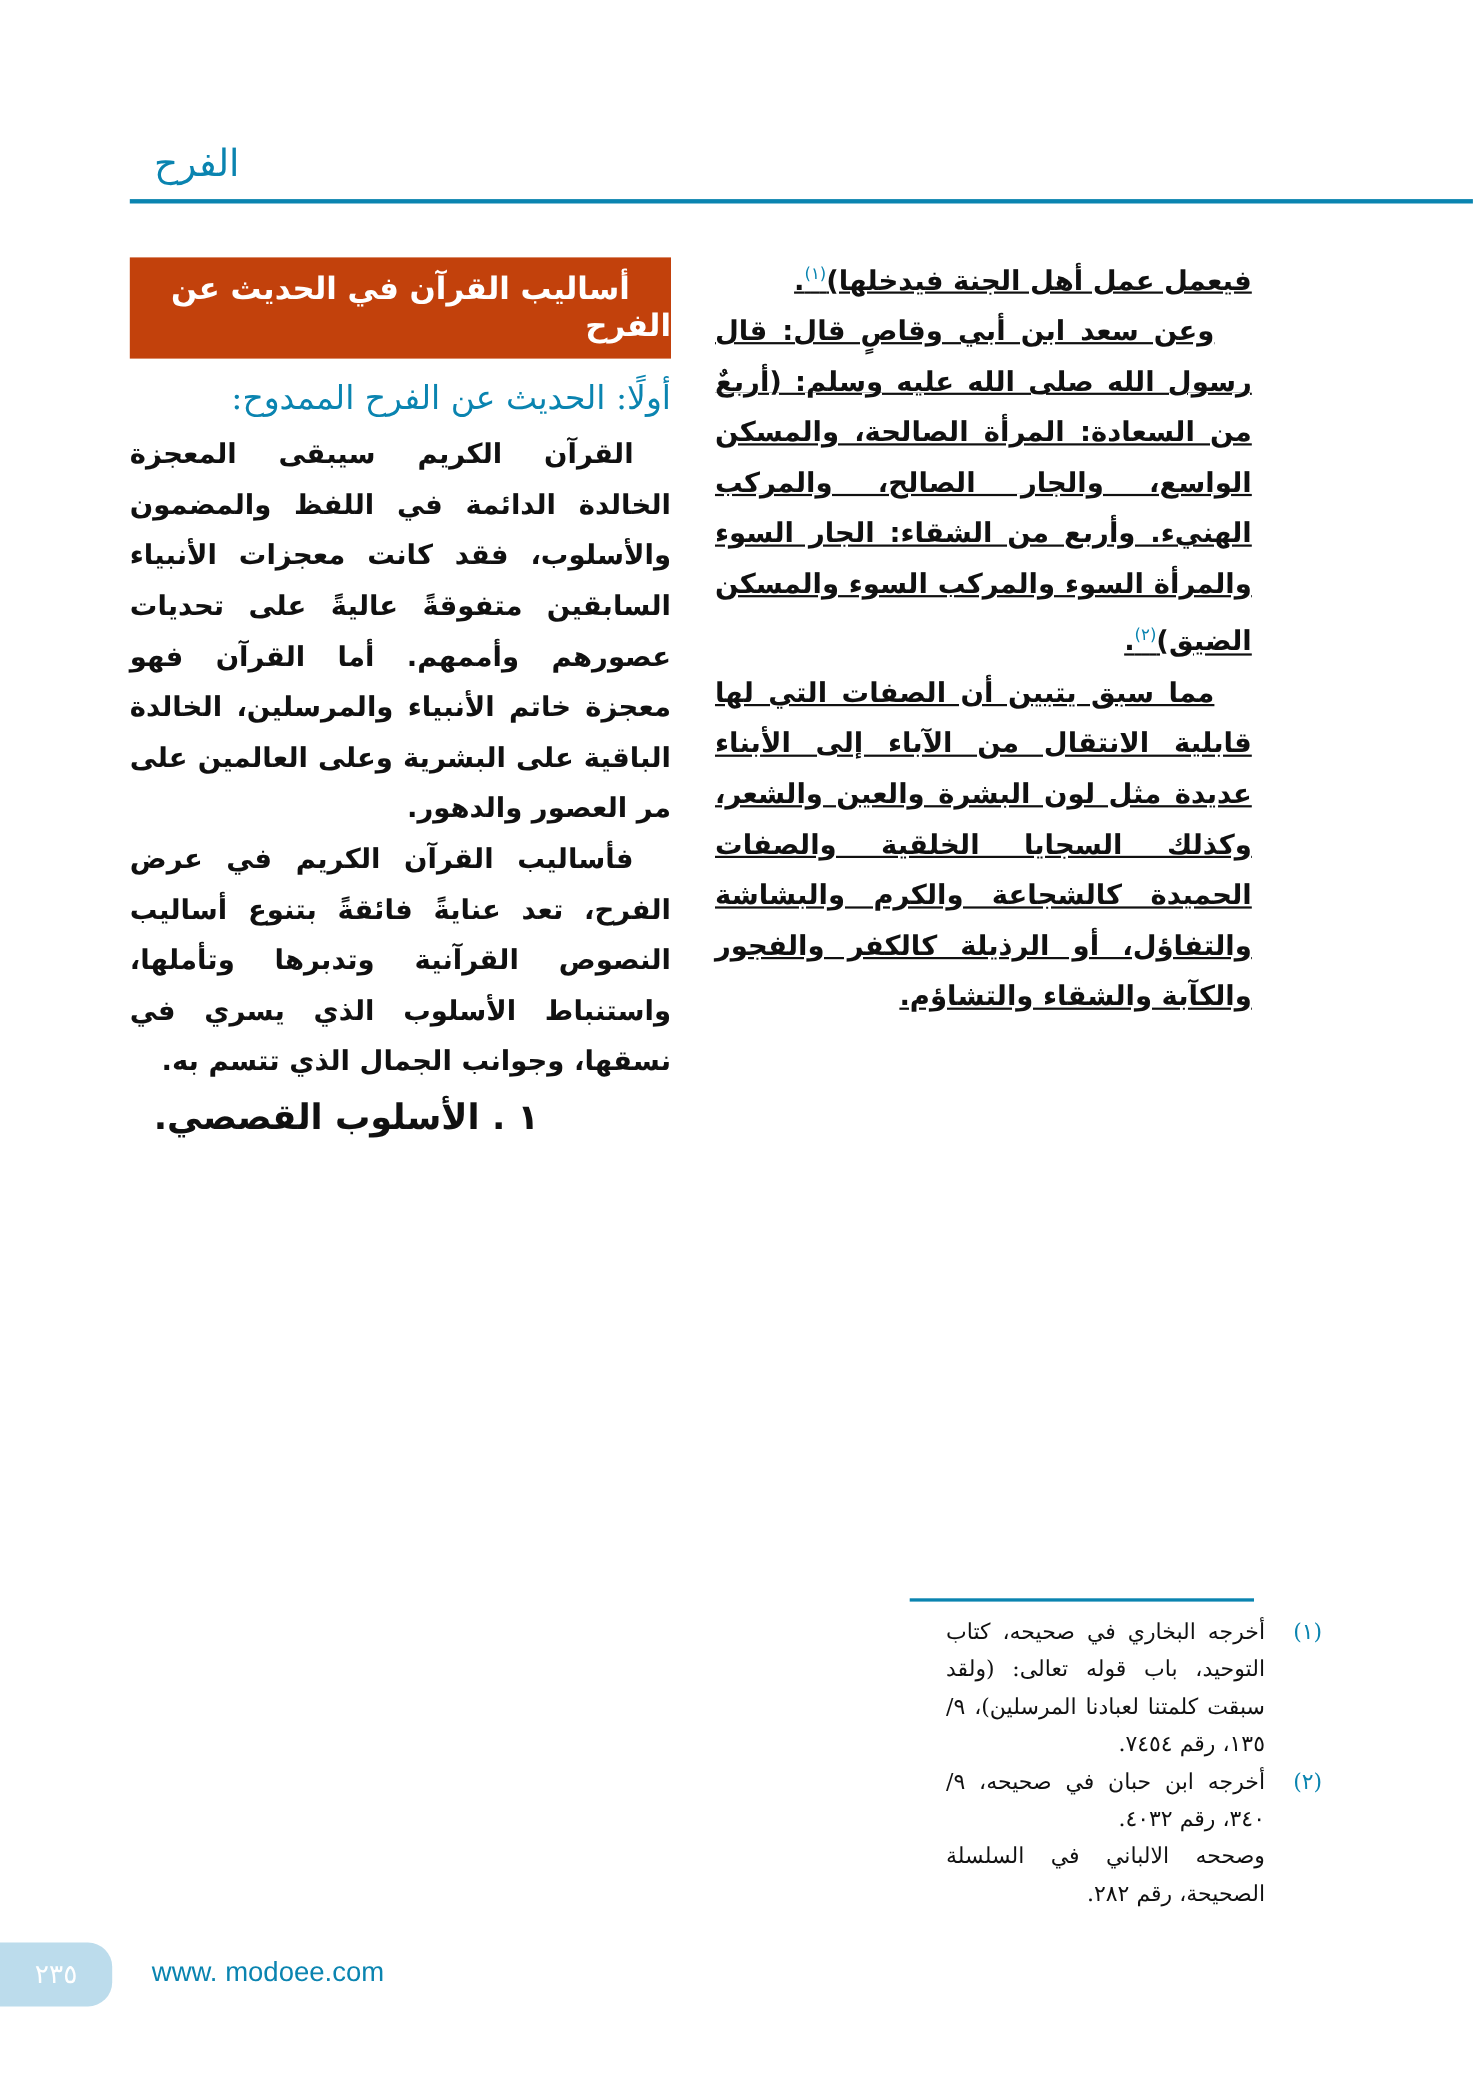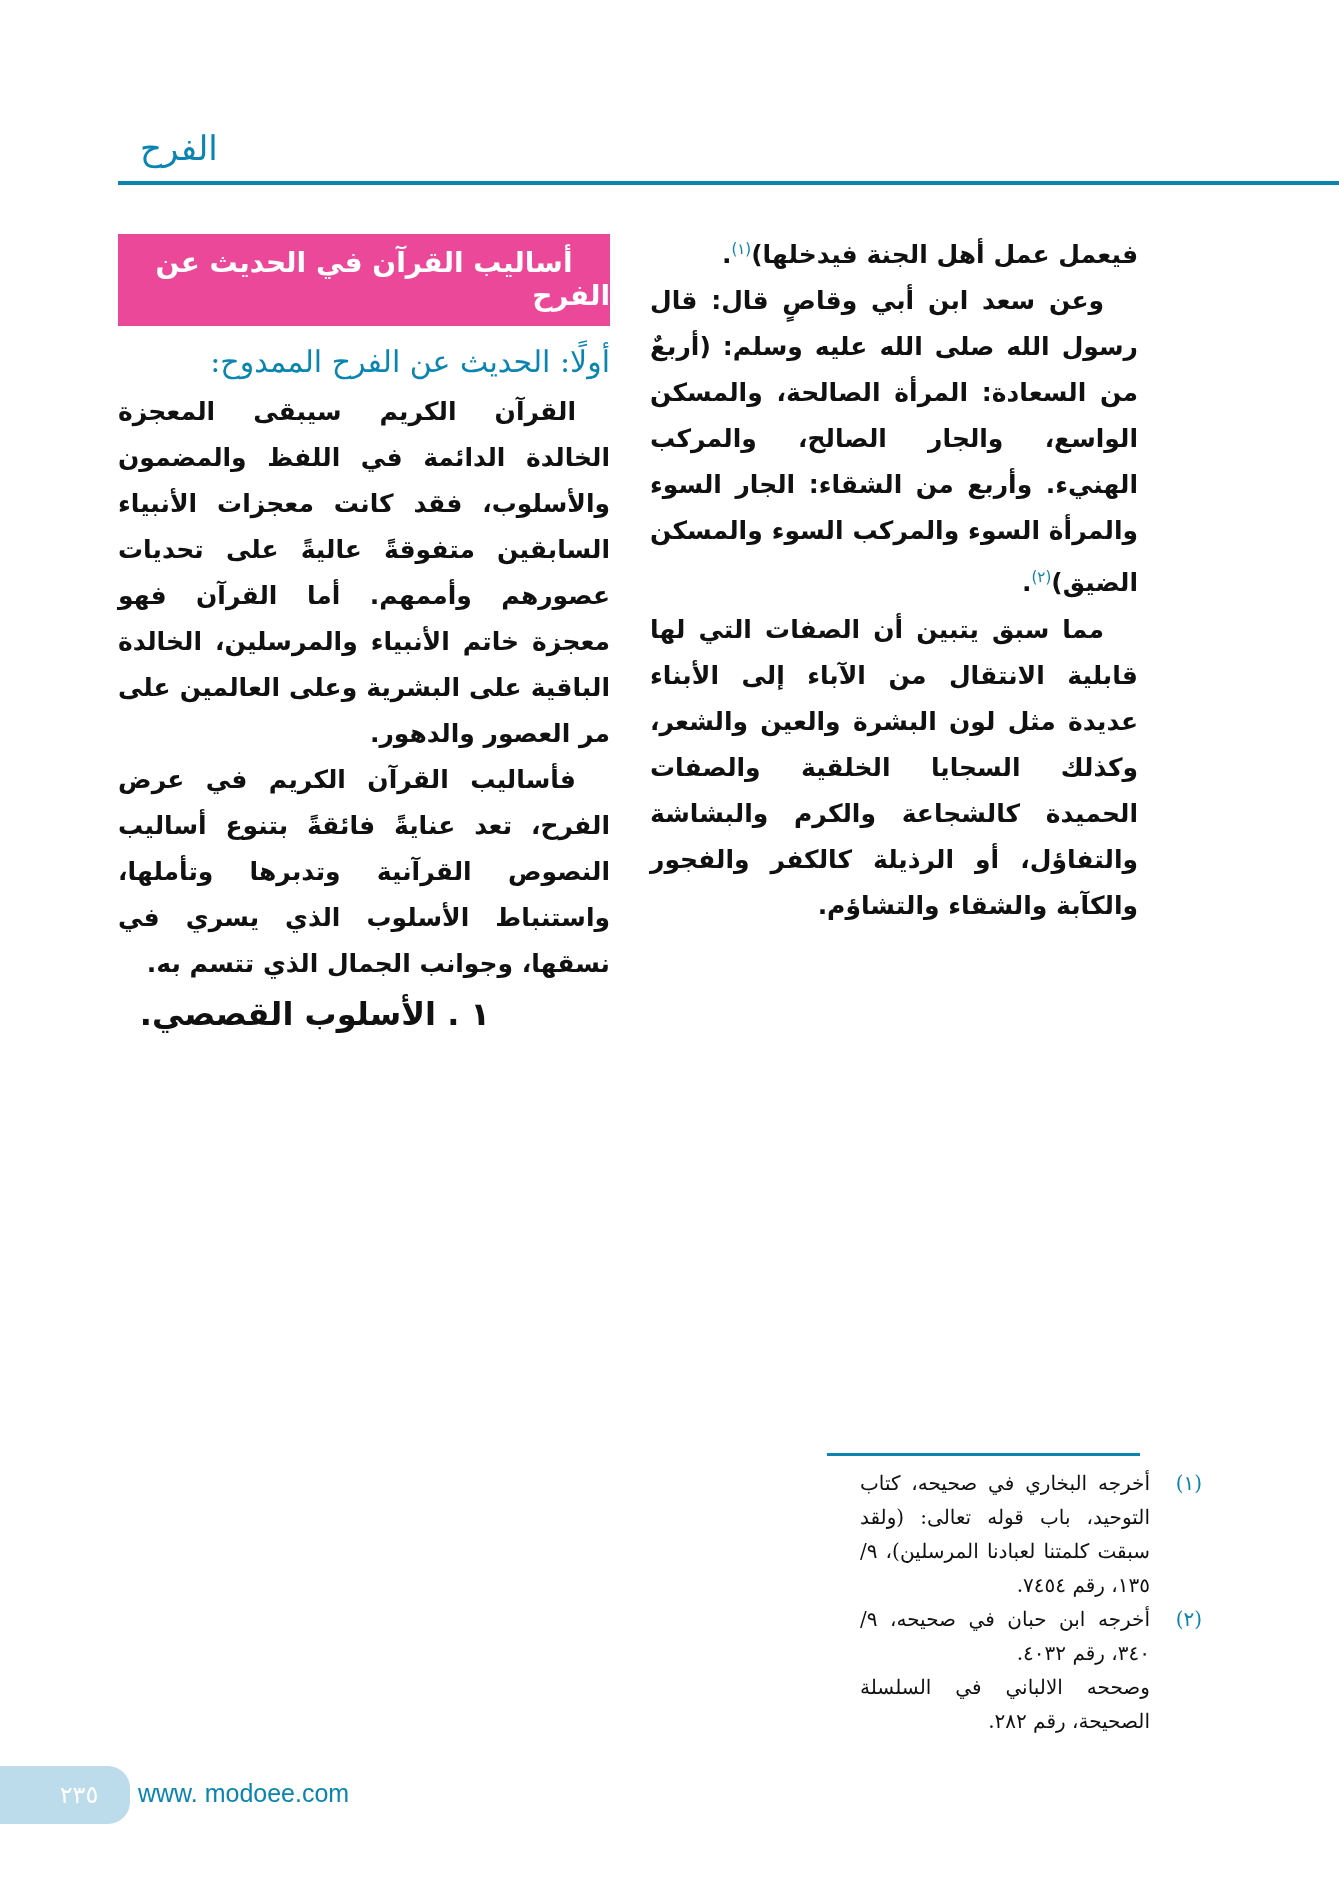--- a/index.html
+++ b/index.html
@@ -24,32 +24,32 @@
       left: 118px; top: 181px;
       width: 1221px; height: 4px;
       background: #0a84b0;
     }
     .col {
       position: absolute;
       direction: rtl;
       text-align: justify;
       text-align-last: right;
     }
-    .col-right { left: 650px; top: 226px; width: 488px; }
+    .col-right { left: 650px; top: 226px; width: 488px; text-decoration: underline; }
     .col-left  { left: 118px; top: 238px; width: 492px; }
     .para {
       font-size: 25px;
       line-height: 46px;
       font-weight: bold;
       margin: 0;
     }
     .indent { text-indent: 34px; }
     .sup { color: #0a84b0; font-size: 15px; vertical-align: super; font-weight: normal; }
     .section-banner {
-      background: #ec4899;
+      background: #c2410c;
       color: #fff;
       font-size: 28px;
       font-weight: bold;
       text-align: center;
       padding: 12px 0 14px;
       width: 492px;
       margin-top: -4px;
     }
     .subheading {
       color: #0a84b0;
@@ -108,21 +108,20 @@
     .page-number-tab {
       position: absolute;
       left: 0; top: 1766px;
       width: 102px; height: 58px;
       background: #bcdcec;
       border-radius: 0 22px 22px 0;
       color: #ffffff;
       font-size: 24px;
       text-align: center;
       line-height: 58px;
-      padding-left: 28px;
     }
     .site-url {
       position: absolute;
       left: 138px; top: 1779px;
       color: #0a84b0;
       font-family: "Liberation Sans", sans-serif;
       font-size: 25px;
     }
   </style>
 </head>

